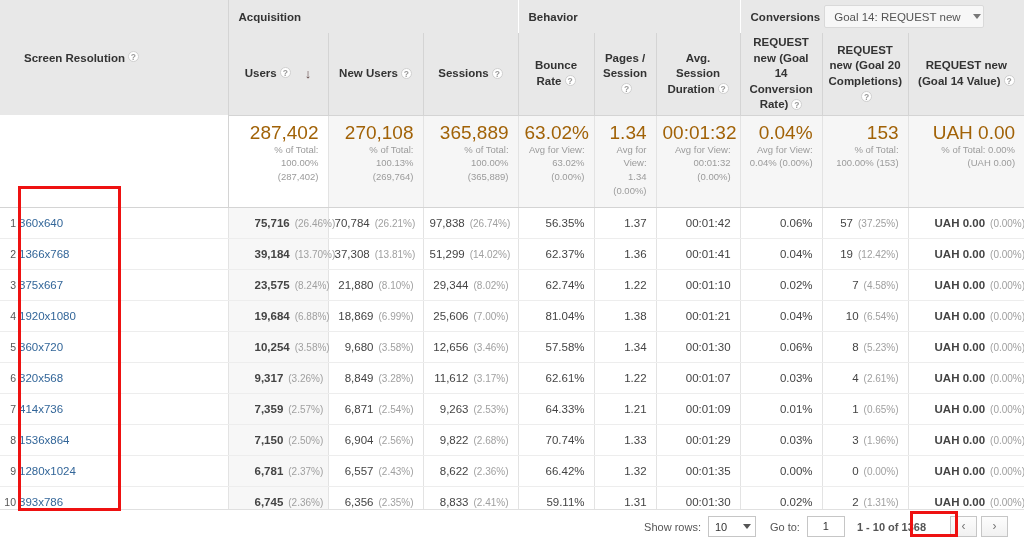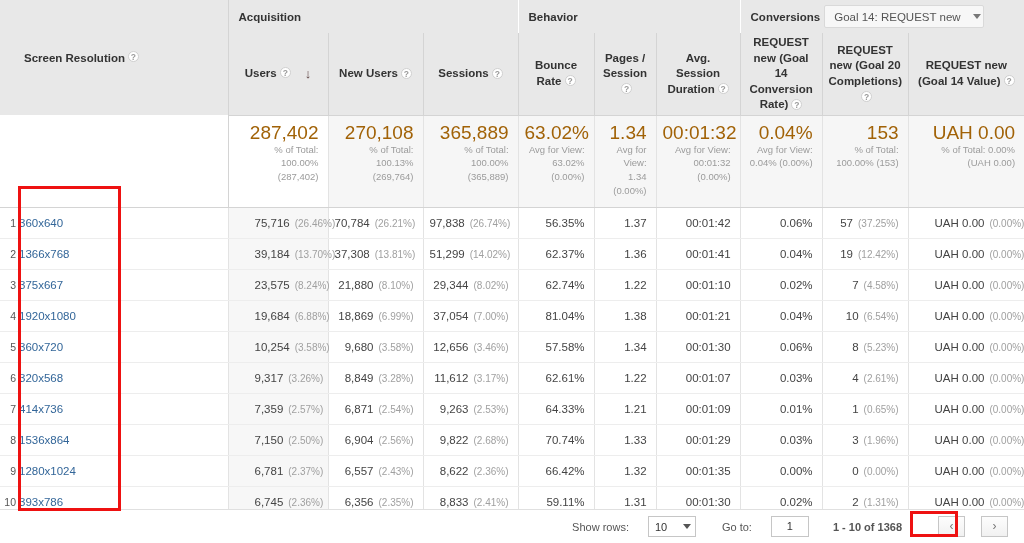--- a/index.html
+++ b/index.html
@@ -147,37 +147,36 @@
     color: #444;
     text-align: right;
     padding: 0 9px 0 6px;
     border-bottom: 1px solid #ededed;
     border-left: 1px solid #e3e3e3;
     background: #fff;
     white-space: nowrap;
     height: 31px;
   }
   td.num.sortcol { background: #f7f7f7; }
-  .b { font-weight: normal; margin-left: 20px; }
+  .b { font-weight: bold; margin-left: 20px; }
   .pct { color: #a0a0a0; font-size: 10px; margin-left: 5px; }
 
   
   .footer {
     position: absolute;
     left: 0; top: 509px;
     width: 1024px; height: 34px;
     background: #fff;
     border-top: 1px solid #e0e0e0;
     display: flex;
     align-items: center;
     justify-content: flex-end;
     padding-right: 16px;
     font-size: 11px;
     color: #555;
-    gap: 12px;
   }
   .footer .lbl { margin-right: 7px; }
   .selbox {
     display: inline-flex; align-items: center; justify-content: space-between;
     width: 48px; height: 21px;
     border: 1px solid #c6c6c6;
     background: #fff;
     font-size: 11px;
     color: #333;
     padding: 0 4px 0 6px;
@@ -403,21 +402,21 @@
           <td class="num"><span>00:01:10</span></td>
           <td class="num"><span>0.02%</span></td>
           <td class="num"><span>7</span><span class="pct">(4.58%)</span></td>
           <td class="num"><span class="b">UAH 0.00</span><span class="pct">(0.00%)</span></td>
         </tr>
         <tr>
           <td class="idx">4</td>
           <td class="dim"><span>1920x1080</span></td>
           <td class="num sortcol"><span class="b">19,684</span><span class="pct">(6.88%)</span></td>
           <td class="num"><span>18,869</span><span class="pct">(6.99%)</span></td>
-          <td class="num"><span>37,054</span><span class="pct">(7.00%)</span></td>
+          <td class="num"><span>25,606</span><span class="pct">(7.00%)</span></td>
           <td class="num"><span>81.04%</span></td>
           <td class="num"><span>1.38</span></td>
           <td class="num"><span>00:01:21</span></td>
           <td class="num"><span>0.04%</span></td>
           <td class="num"><span>10</span><span class="pct">(6.54%)</span></td>
           <td class="num"><span class="b">UAH 0.00</span><span class="pct">(0.00%)</span></td>
         </tr>
         <tr>
           <td class="idx">5</td>
           <td class="dim"><span>360x720</span></td>

